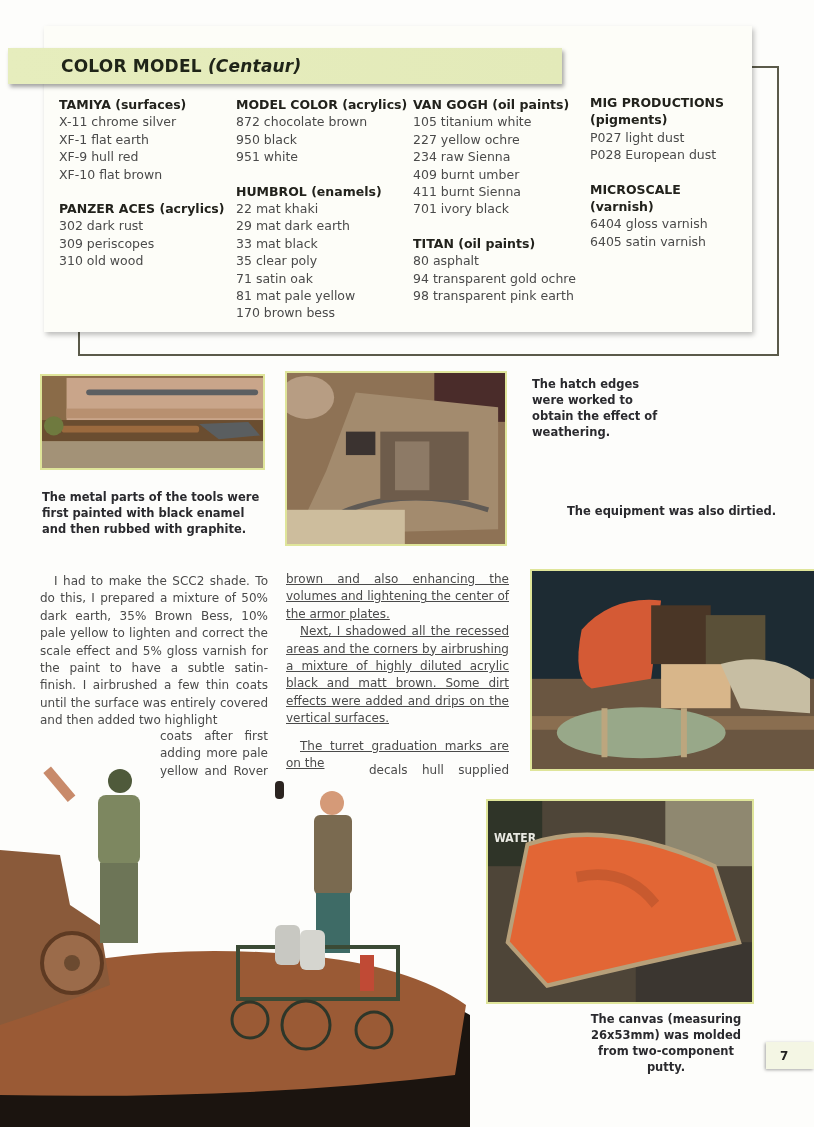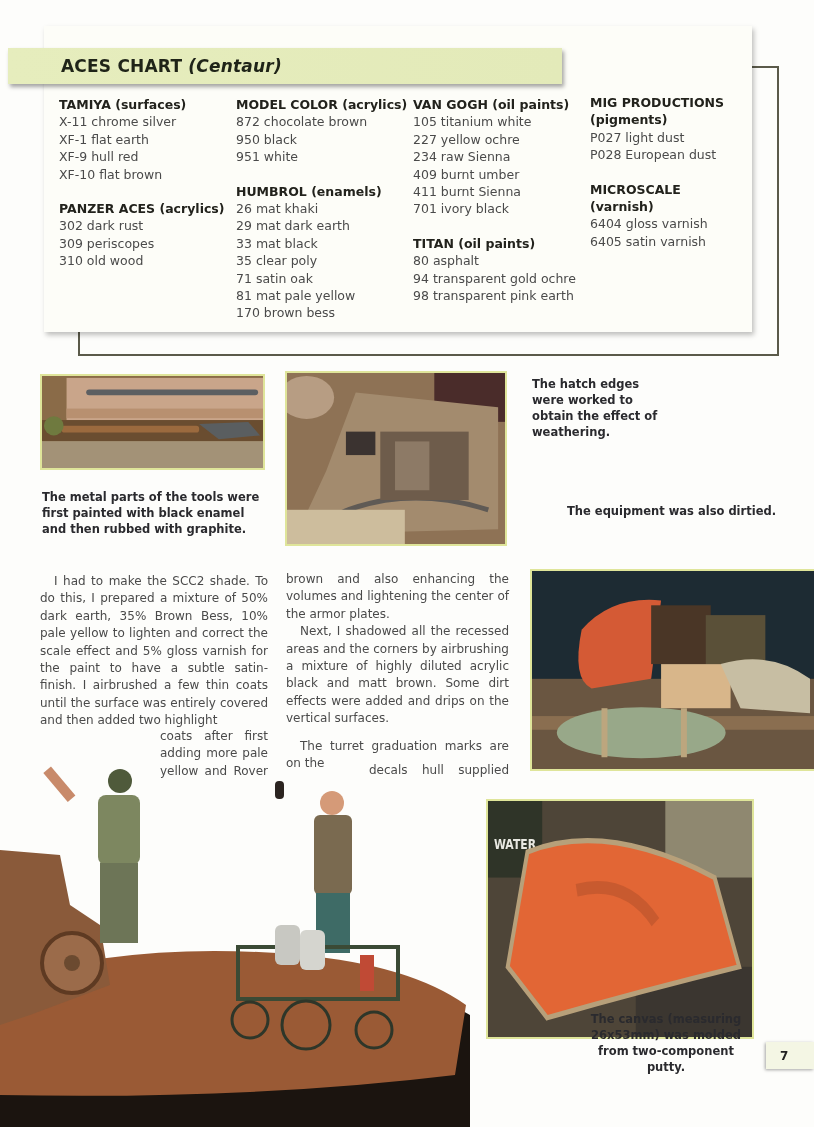--- a/index.html
+++ b/index.html
@@ -45,21 +45,21 @@
 </head>
 <body>
 
 <div class="frame-line" style="left:78px; top:66px; width:701px; height:290px; border-top:none;"></div>
 <div style="position:absolute; left:752px; top:66px; width:27px; height:2px; background:#5b5a4a;"></div>
 
 <div class="chart-card"></div>
 
 <div class="chart-header">
   <div class="title">
-    <span>ACES CHART</span> <i>(Centaur)</i>
+    <span>COLOR MODEL</span> <i>(Centaur)</i>
   </div>
 </div>
 
 <div class="col" style="left:59px; top:96px; width:170px;">
   <div class="brand">TAMIYA (surfaces)</div>
   <div>X-11 chrome silver</div>
   <div>XF-1 flat earth</div>
   <div>XF-9 hull red</div>
   <div>XF-10 flat brown</div>
   <div class="gap"></div>
@@ -69,21 +69,21 @@
   <div>310 old wood</div>
 </div>
 
 <div class="col" style="left:236px; top:96px; width:175px;">
   <div class="brand">MODEL COLOR (acrylics)</div>
   <div>872 chocolate brown</div>
   <div>950 black</div>
   <div>951 white</div>
   <div class="gap"></div>
   <div class="brand">HUMBROL (enamels)</div>
-  <div>26 mat khaki</div>
+  <div>22 mat khaki</div>
   <div>29 mat dark earth</div>
   <div>33 mat black</div>
   <div>35 clear poly</div>
   <div>71 satin oak</div>
   <div>81 mat pale yellow</div>
   <div>170 brown bess</div>
 </div>
 
 <div class="col" style="left:413px; top:96px; width:175px;">
   <div class="brand">VAN GOGH (oil paints)</div>
@@ -144,21 +144,21 @@
 
 <div class="caption" style="left:532px; top:376px; width:138px;">The hatch edges were worked to obtain the effect of weathering.</div>
 
 <div class="caption" style="left:567px; top:503px; width:210px;">The equipment was also dirtied.</div>
 
 <div class="body-text" style="left:40px; top:573px; width:228px;">
   <span class="indent">I had to make the SCC2 shade. To do this, I prepared a mixture of 50% dark earth, 35% Brown Bess, 10% pale yellow to lighten and correct the scale effect and 5% gloss varnish for the paint to have a subtle satin-finish. I airbrushed a few thin coats until the surface was entirely covered and then added two highlight</span>
 </div>
 <div class="body-text" style="left:160px; top:728px; width:108px; text-align:justify; text-align-last:justify;">coats after first adding more pale yellow and Rover</div>
 
-<div class="body-text" style="left:286px; top:571px; width:223px;">
+<div class="body-text" style="left:286px; top:571px; width:223px;text-decoration:underline;">
   <span style="display:block;">brown and also enhancing the volumes and lightening the center of the armor plates.</span>
   <span class="indent">Next, I shadowed all the recessed areas and the corners by airbrushing a mixture of highly diluted acrylic black and matt brown.  Some dirt effects were added and drips on the vertical surfaces.</span>
   <span style="display:block; height:10px;"></span>
   <span class="indent">The turret graduation marks are on the</span>
 </div>
 <div class="body-text" style="left:369px; top:762px; width:140px; text-align:justify; text-align-last:justify;">decals hull supplied</div>
 
 <div class="photo" style="left:530px; top:569px; width:284px; height:202px; border-right:none;">
   <svg viewBox="0 0 284 202" preserveAspectRatio="none">
     <rect width="284" height="202" fill="#1d2b33"></rect>
@@ -168,21 +168,21 @@
     <rect x="120" y="35" width="60" height="60" fill="#4a3626"></rect>
     <rect x="175" y="45" width="60" height="50" fill="#5a5038"></rect>
     <rect x="130" y="95" width="70" height="45" fill="#d8b68a"></rect>
     <path d="M190 95 Q240 80 280 110 L280 145 L210 140 Z" fill="#c7bea3"></path>
     <ellipse cx="110" cy="165" rx="85" ry="26" fill="#98a889"></ellipse>
     <rect x="70" y="140" width="6" height="50" fill="#bca67e"></rect>
     <rect x="150" y="140" width="6" height="50" fill="#bca67e"></rect>
   </svg>
 </div>
 
-<div class="photo" style="left:486px; top:799px; width:268px; height:240px;">
+<div class="photo" style="left:486px; top:799px; width:268px; height:205px;">
   <svg viewBox="0 0 268 185" preserveAspectRatio="none">
     <rect width="268" height="185" fill="#4e4538"></rect>
     <rect x="180" y="0" width="88" height="60" fill="#8f8870"></rect>
     <rect x="0" y="0" width="55" height="60" fill="#2f3428"></rect>
     <text x="6" y="38" font-family="DejaVu Sans, sans-serif" font-size="11" font-weight="bold" fill="#e9e9e2">WATER</text>
     <rect x="150" y="130" width="118" height="55" fill="#3b3630"></rect>
     <path d="M40 40 Q120 15 230 60 L255 130 Q150 150 60 170 L20 130 Z" fill="#e26635" stroke="#b7a07a" stroke-width="4"></path>
     <path d="M90 70 Q140 60 170 95" stroke="#b7512b" stroke-width="10" fill="none" opacity="0.6"></path>
   </svg>
 </div>

